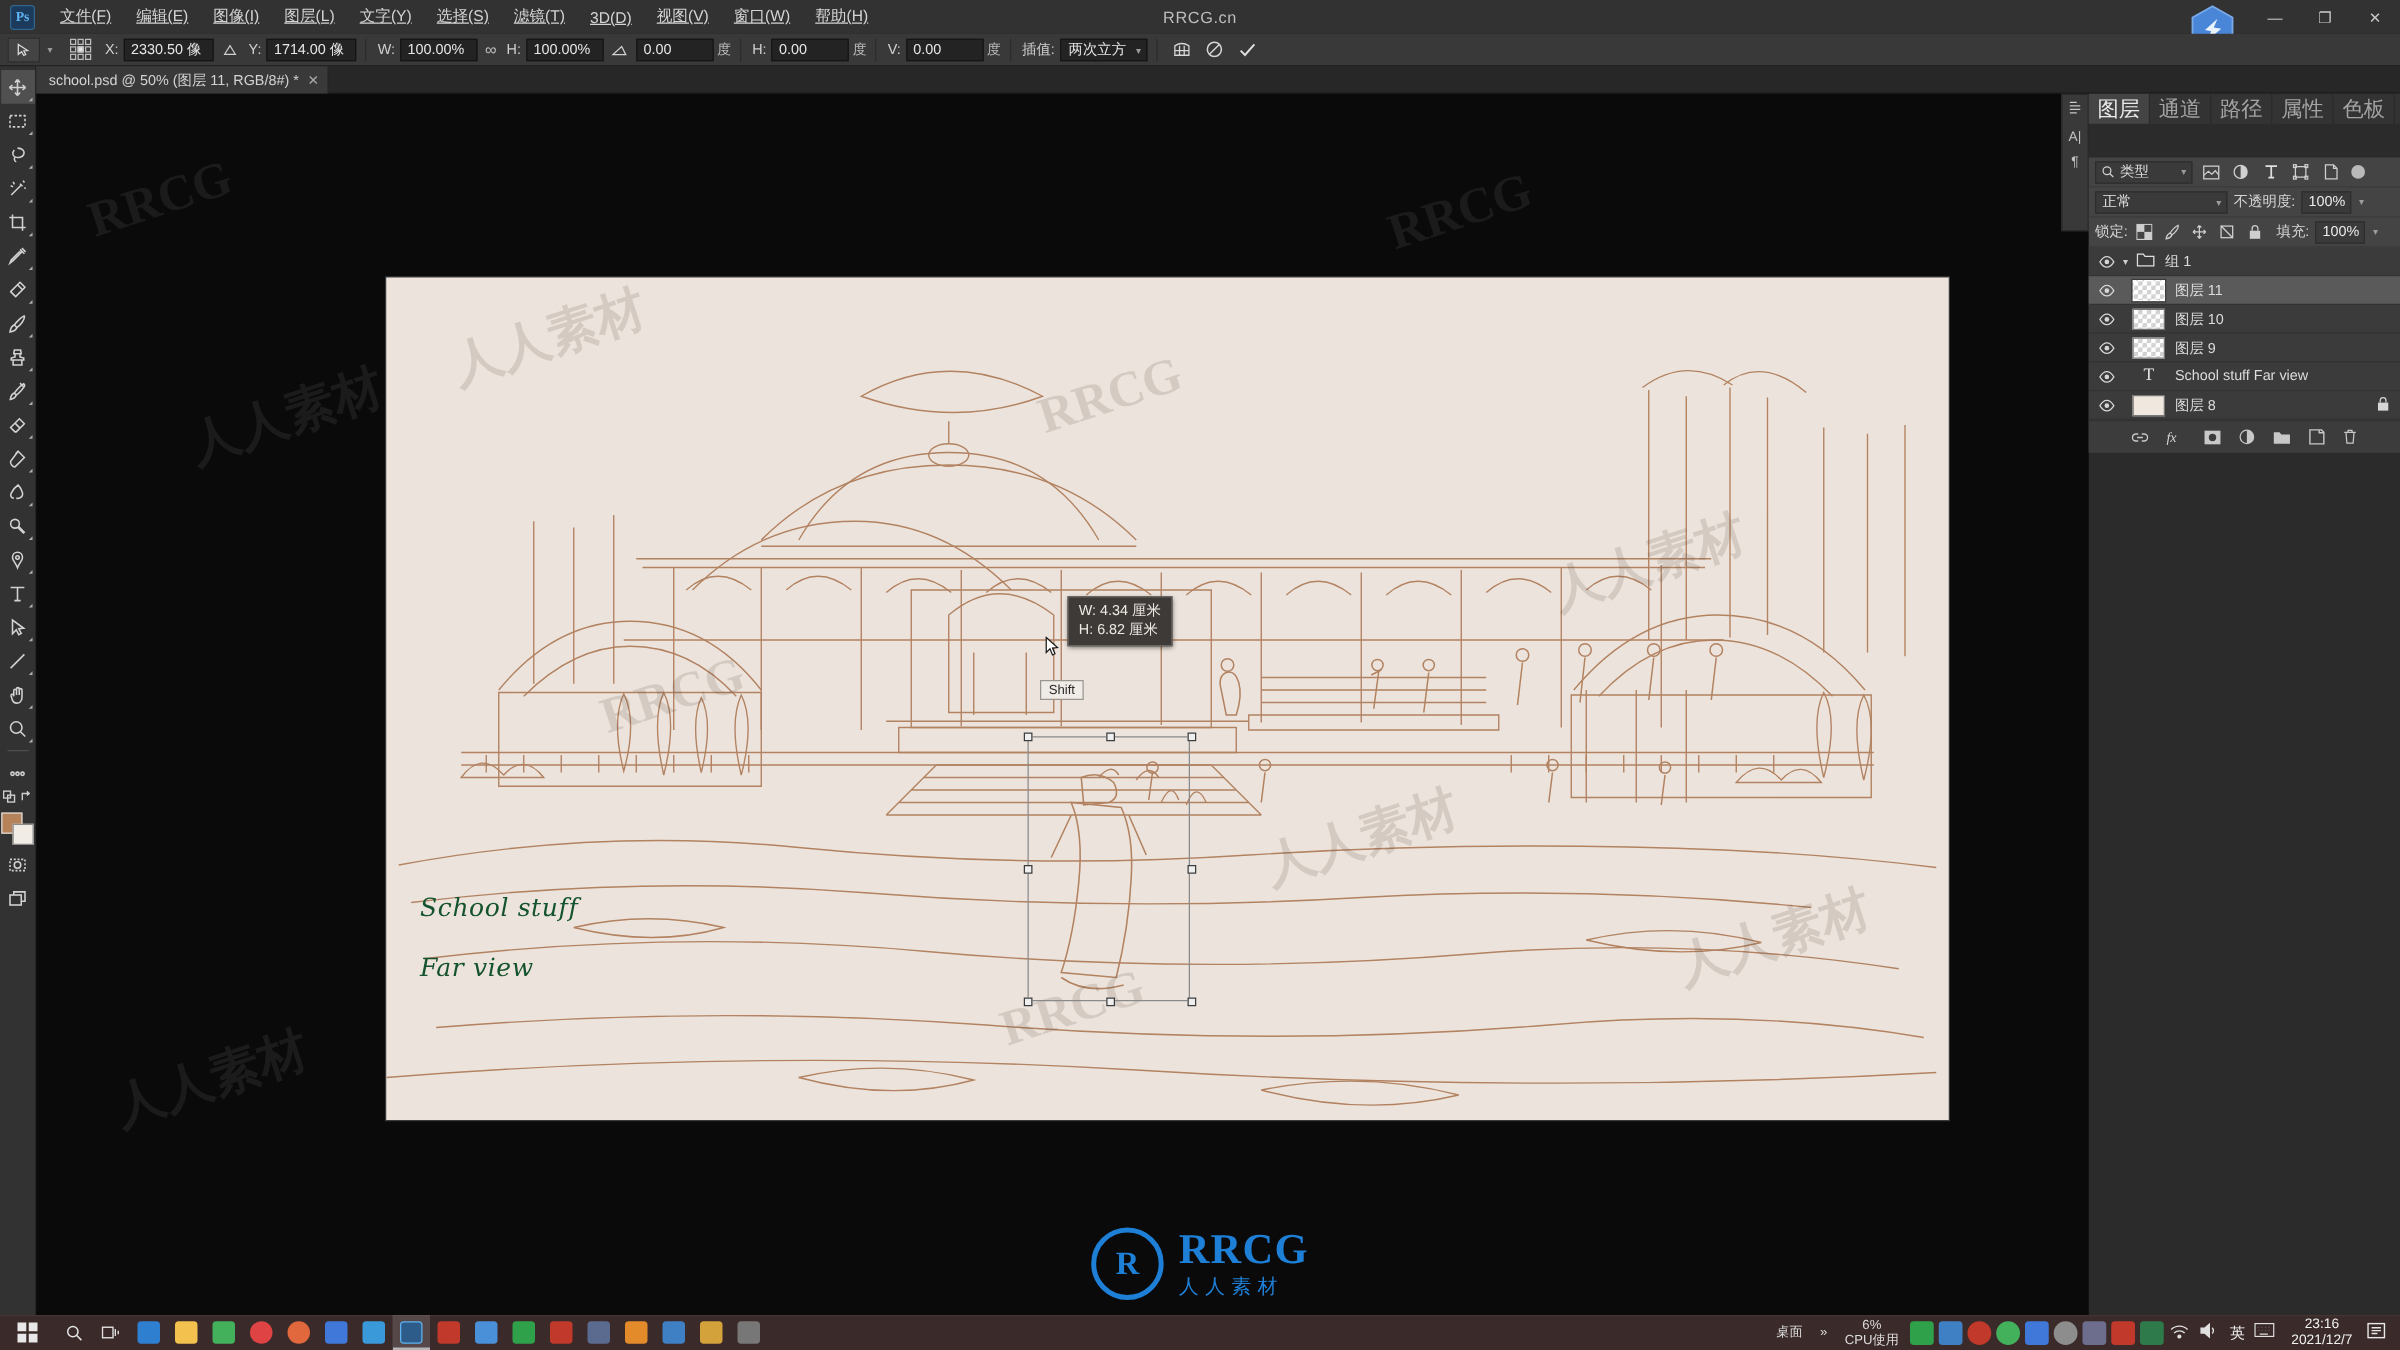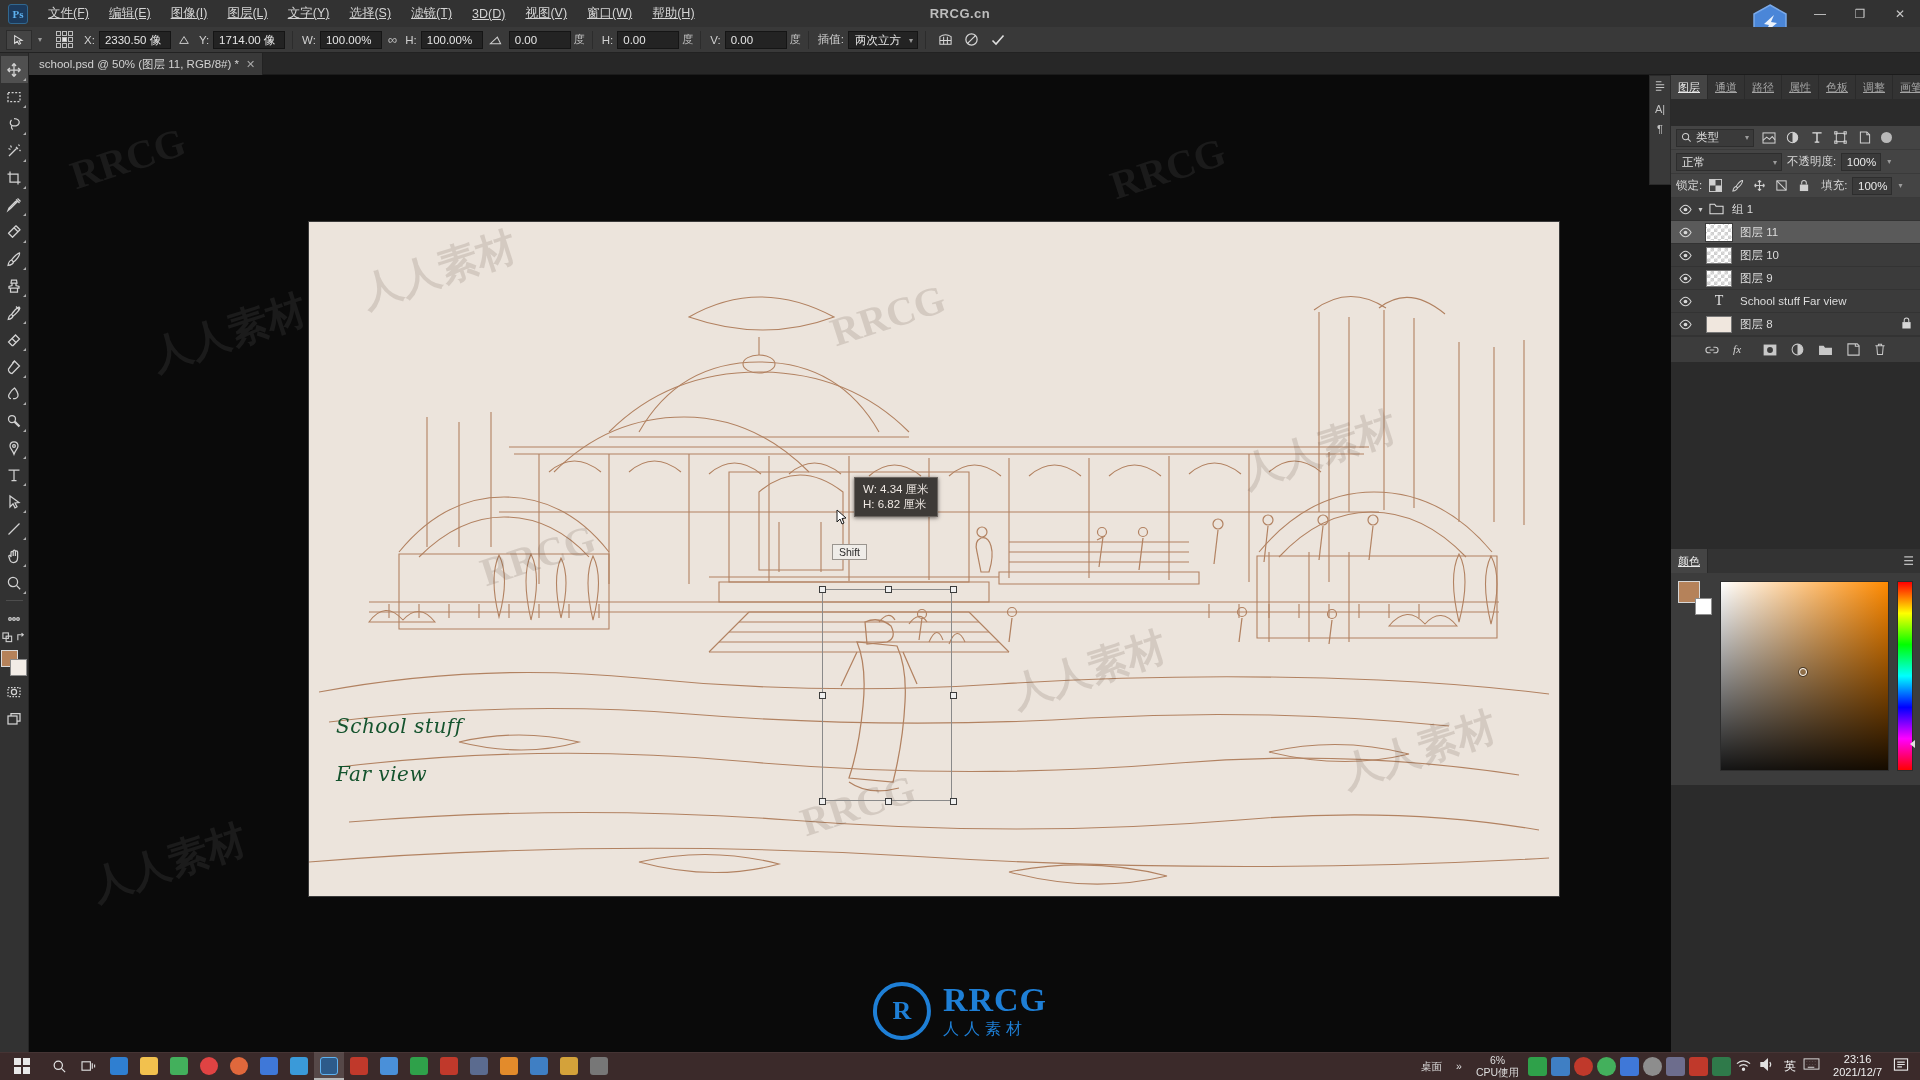--- a/index.html
+++ b/index.html
@@ -20,21 +20,21 @@
     width:20px; height:20px; margin:0 10px 0 8px; border-radius:3px;
     background:#1c3a5c; border:1px solid #31678f; color:#5fb2f0;
     font-size:11px; font-weight:bold; line-height:18px; text-align:center;
     font-family:"Liberation Serif", serif;
   }
   .menu-item {
     padding:4px 10px; font-size:12.5px; color:#d4d4d4; white-space:nowrap;text-decoration:underline;
   }
   .wm-title {
     position:absolute; left:50%; transform:translateX(-50%);
-    font-size:13px; color:#bdbdbd; letter-spacing:.5px;font-weight:bold;
+    font-size:13px; color:#bdbdbd; letter-spacing:.5px;
   }
   .win-ctrls { position:absolute; right:0; top:0; height:27px; display:flex; }
   .win-btn { width:40px; height:27px; display:flex; align-items:center; justify-content:center;
              color:#c9c9c9; font-size:12px; }
   .cc-badge {
     position:absolute; right:128px; top:2px; width:44px; height:40px;
   }
 
   
   .optbar {
@@ -142,22 +142,22 @@
   .railbar {
     position:absolute; right:249px; top:75px; width:22px; height:110px;
     background:#393939; border:1px solid #2a2a2a;
     display:flex; flex-direction:column; align-items:center; padding-top:4px; gap:8px;
   }
   .railbar .ri { color:#c2c2c2; font-size:11px; }
   .dockcol { position:absolute; right:0; top:75px; width:249px; bottom:28px; background:#2b2b2b; }
 
   .panel-tabs { display:flex; height:24px; background:#333; align-items:stretch; }
   .ptab {
-    padding:0 7px; display:flex; align-items:center; font-size:11px;
-    color:#a4a4a4; background:#333; border-right:1px solid #2a2a2a; white-space:nowrap;text-decoration:underline;
+    padding:0 7px; display:flex; align-items:center; font-size:17px;
+    color:#a4a4a4; background:#333; border-right:1px solid #2a2a2a; white-space:nowrap;
   }
   .ptab.active { background:#444; color:#eaeaea; }
   .ptab-menu { margin-left:auto; display:flex; align-items:center; padding:0 6px; color:#bdbdbd; }
 
   .layers-body { background:#444;margin-top:27px; }
   .filter-row {
     display:flex; align-items:center; height:24px; padding:0 5px; gap:5px;
     border-bottom:1px solid #3a3a3a;
   }
   .filter-sel {
@@ -942,38 +942,20 @@
             </svg>
         </span>
         <span class="lb-icn">
           <svg width="12" height="13" viewBox="0 0 13 14" fill="none" stroke="#c8c8c8" stroke-width="1.1">
               <path d="M1.5 3 L11.5 3 M3 3 L3.8 12.5 L9.2 12.5 L10 3 M4.8 3 L4.8 1.3 L8.2 1.3 L8.2 3"></path>
             </svg>
         </span>
       </div>
     </div>
 
-    <div class="color-panel">
-      <div class="panel-tabs">
-        <div class="ptab active">颜色</div>
-        <div class="ptab-menu">☰</div>
-      </div>
-      <div class="cp-body">
-        <div class="cp-swatches">
-          <div class="cp-fg"></div>
-          <div class="cp-bg"></div>
-        </div>
-        <div class="cp-field">
-          <div class="cp-marker"></div>
-        </div>
-        <div class="cp-hue">
-          <div class="cp-hue-ptr"></div>
-        </div>
-      </div>
-    </div>
   </div>
 
 
   <div class="taskbar">
     <div class="tb-start">
       <span class="w">
           <i></i>
           <i></i>
           <i></i>
           <i></i>

